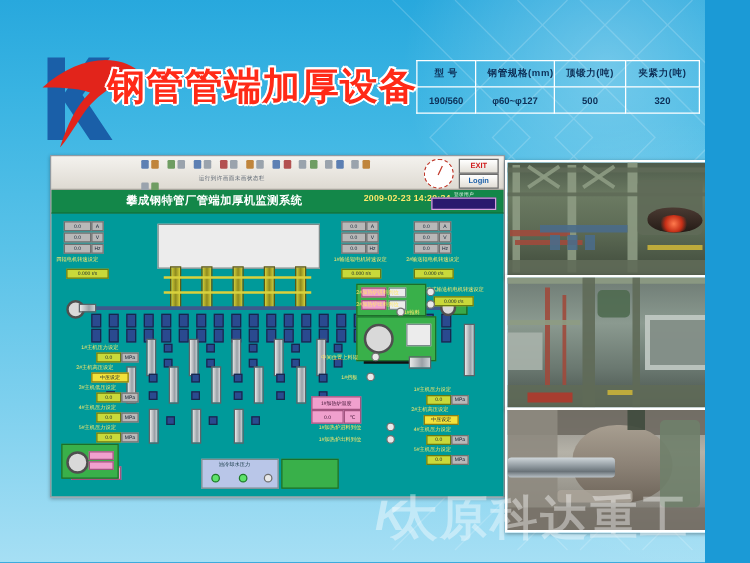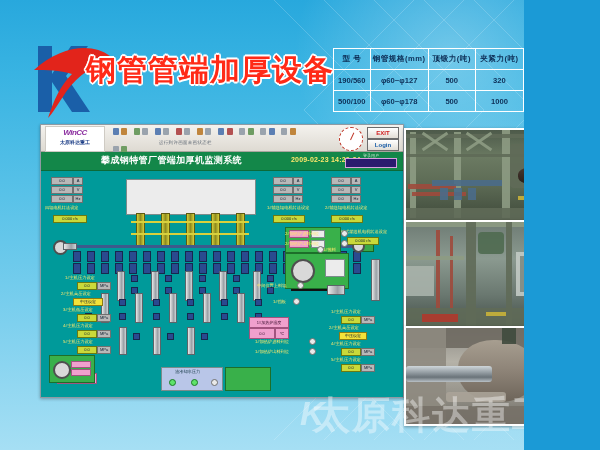--- a/index.html
+++ b/index.html
@@ -1,21 +1,21 @@
 <!DOCTYPE html>
 <html><head>
 <meta charset="utf-8">
 <style>
   html,body{margin:0;padding:0;}
   body{
     width:600px;height:450px;overflow:hidden;
     font-family:"Liberation Sans","DejaVu Sans",sans-serif;
     background:#1b9ad6;
   }
-  #page{position:relative;width:524px;height:450px;overflow:hidden;
+  #page{position:relative;width:564px;height:450px;overflow:hidden;
     background:
       radial-gradient(circle at 86% 12%, rgba(255,255,255,.30) 0%, rgba(255,255,255,0) 26%),
       radial-gradient(circle at 97% 62%, rgba(255,255,255,.22) 0%, rgba(255,255,255,0) 30%),
       linear-gradient(180deg,#28a8dd 0%, #38b3e2 16%, #59c2e8 44%, #7ed0ee 72%, #a6dff4 100%);
   }
   
   .pattern{position:absolute;right:0;top:0;width:260px;height:450px;opacity:.32;pointer-events:none;}
   .wmark{position:absolute;left:312px;top:392px;width:290px;height:46px;
     font-size:38px;font-weight:bold;color:rgba(255,255,255,.40);letter-spacing:2px;
     line-height:46px;white-space:nowrap;overflow:hidden;}
@@ -29,21 +29,21 @@
     text-shadow:
       -1.3px -1.3px 0 #fff, 1.3px -1.3px 0 #fff, -1.3px 1.3px 0 #fff, 1.3px 1.3px 0 #fff,
       0 -1.6px 0 #fff, 0 1.6px 0 #fff, -1.6px 0 0 #fff, 1.6px 0 0 #fff;
     letter-spacing:1px;}
 
   
   .spec{position:absolute;left:333px;top:48px;border-collapse:collapse;}
   .spec td,.spec th{border:1px solid #ffffff;color:#0d2f57;font-weight:bold;
     font-size:7.6px;text-align:center;padding:0;height:20px;white-space:nowrap;}
   .spec th{font-size:7.6px;letter-spacing:.5px;}
-  .spec .c0{width:46px;} .spec .c1{width:62px;} .spec .c2{width:56px;} .spec .c3{width:58px;}
+  .spec .c0{width:46px;} .spec .c1{width:62px;text-align:right;} .spec .c2{width:56px;} .spec .c3{width:58px;}
 
   
   .scada{position:absolute;left:40px;top:124px;width:362px;height:272px;
     background:#d8d4cc;border:1px solid #8f9aa3;box-shadow:0 1px 3px rgba(0,0,0,.3);overflow:hidden;}
   .scada-toolbar{position:relative;height:26px;background:linear-gradient(180deg,#f4f2ee,#dedad2);
     border-bottom:1px solid #a9a69e;}
   .wincc{position:absolute;left:4px;top:1px;width:58px;height:24px;background:#fff;
     border:1px solid #cfcbc4;}
   .wincc-t{font-size:8px;font-weight:bold;color:#8c2fa0;letter-spacing:-.5px;text-align:center;
     line-height:11px;font-style:italic;}
@@ -153,36 +153,26 @@
       <th class="c1">钢管规格(mm)</th>
       <th class="c2">顶锻力(吨)</th>
       <th class="c3">夹紧力(吨)</th>
     </tr>
     <tr>
       <td>190/560</td>
       <td>φ60~φ127</td>
       <td>500</td>
       <td>320</td>
     </tr>
-    <tr>
-      <td>500/100</td>
-      <td>φ60~φ178</td>
-      <td>500</td>
-      <td>1000</td>
-    </tr>
   </tbody>
     </table>
 
   <div class="scada">
 
     <div class="scada-toolbar">
-      <div class="wincc">
-        <div class="wincc-t">WinCC</div>
-        <div class="wincc-b">太原科达重工</div>
-      </div>
       <div class="tb-icons">
         <i class="a"></i><i class="b"></i>
         <i class="d"></i><i></i>
         <i class="a"></i><i></i>
         <i class="c"></i><i></i>
         <i class="b"></i><i></i>
         <i class="a"></i><i class="c"></i>
         <i></i><i class="d"></i>
         <i></i><i class="a"></i>
         <i></i><i class="b"></i>

